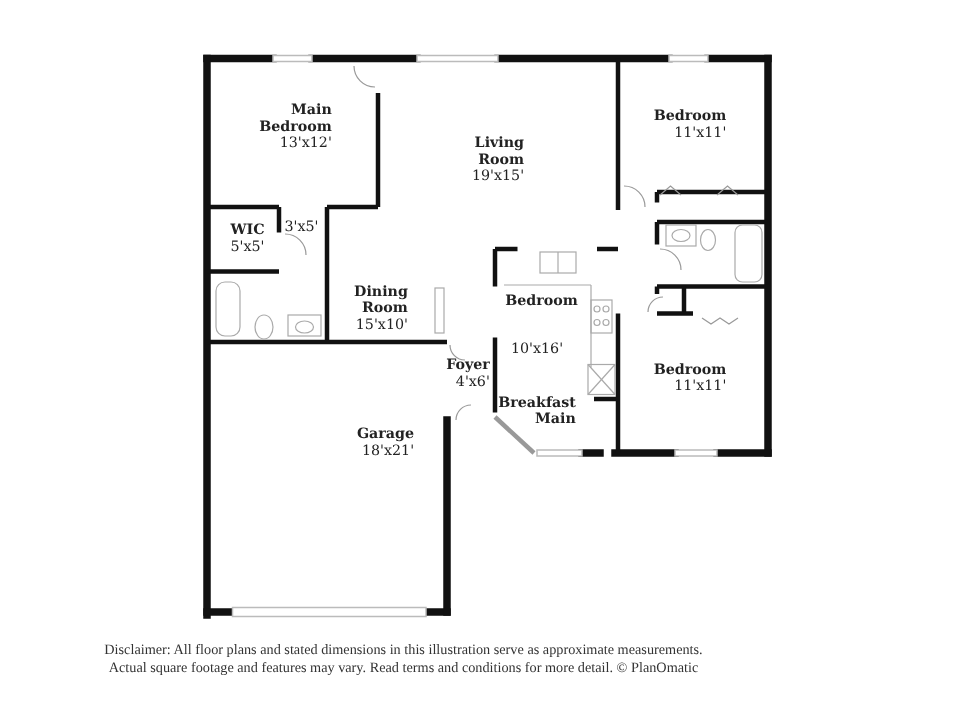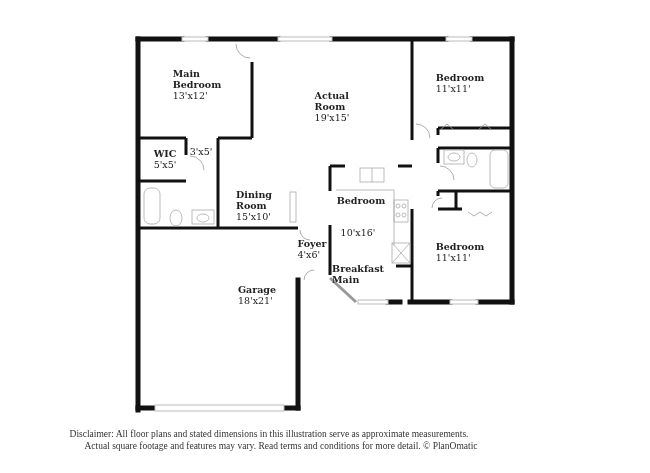--- a/index.html
+++ b/index.html
@@ -1,18 +1,18 @@
 <!DOCTYPE html>
 <html><head>
   <meta charset="utf-8">
   <style>
     html, body { margin: 0; padding: 0; background: #ffffff; }
     body { width: 650px; height: 473px; position: relative; overflow: hidden; font-family: "DejaVu Serif", serif; }
     #plan { position: absolute; left: 0; top: 0; width: 650px; height: 473px; }
-    .room-label { position: absolute; text-align: left; font-family: "DejaVu Serif", serif; font-weight: bold; font-size: 9.5px; line-height: 11px; color: #222; transform: translateX(-50%); white-space: nowrap; }
+    .room-label { position: absolute; text-align: right; font-family: "DejaVu Serif", serif; font-weight: bold; font-size: 9.5px; line-height: 11px; color: #222; transform: translateX(-50%); white-space: nowrap; }
     .room-label .dim { font-weight: normal; font-size: 9.5px; }
     .disclaimer { position: absolute; left: 0; width: 538px; text-align: center; font-family: "Liberation Serif", serif; font-size: 9.5px; color: #333; line-height: 12px; }
   </style>
 </head>
 <body>
 
 <svg id="plan" viewBox="0 0 650 473" xmlns="http://www.w3.org/2000/svg">
   <g stroke="#111" stroke-width="5" fill="none" stroke-linecap="square">
 
     <line x1="138" y1="39" x2="182" y2="39"></line>
@@ -113,21 +113,21 @@
   </g>
 </svg>
 
 <div>
   <div class="room-label" style="left:197px;top:68px;">
     <div>Main</div>
     <div>Bedroom</div>
     <div class="dim">13'x12'</div>
   </div>
   <div class="room-label" style="left:332px;top:90px;">
-    <div>Actual</div>
+    <div>Living</div>
     <div>Room</div>
     <div class="dim">19'x15'</div>
   </div>
   <div class="room-label" style="left:460px;top:72px;">
     <div>Bedroom</div>
     <div class="dim">11'x11'</div>
   </div>
   <div class="room-label" style="left:165px;top:148px;">
     <div>WIC</div>
     <div class="dim">5'x5'</div>
@@ -158,13 +158,13 @@
     <div>Breakfast</div>
     <div>Main</div>
   </div>
   <div class="room-label" style="left:217px;top:284px;margin-left:40px;">
     <div>Garage</div>
     <div class="dim">18'x21'</div>
   </div>
 </div>
 
 <div class="disclaimer" style="top:428px;">Disclaimer: All floor plans and stated dimensions in this illustration serve as approximate measurements.</div>
-<div class="disclaimer" style="top:440px;padding-left:12px;">Actual square footage and features may vary. Read terms and conditions for more detail. © PlanOmatic</div>
+<div class="disclaimer" style="top:440px;">Actual square footage and features may vary. Read terms and conditions for more detail. © PlanOmatic</div>
 
 </body></html>

